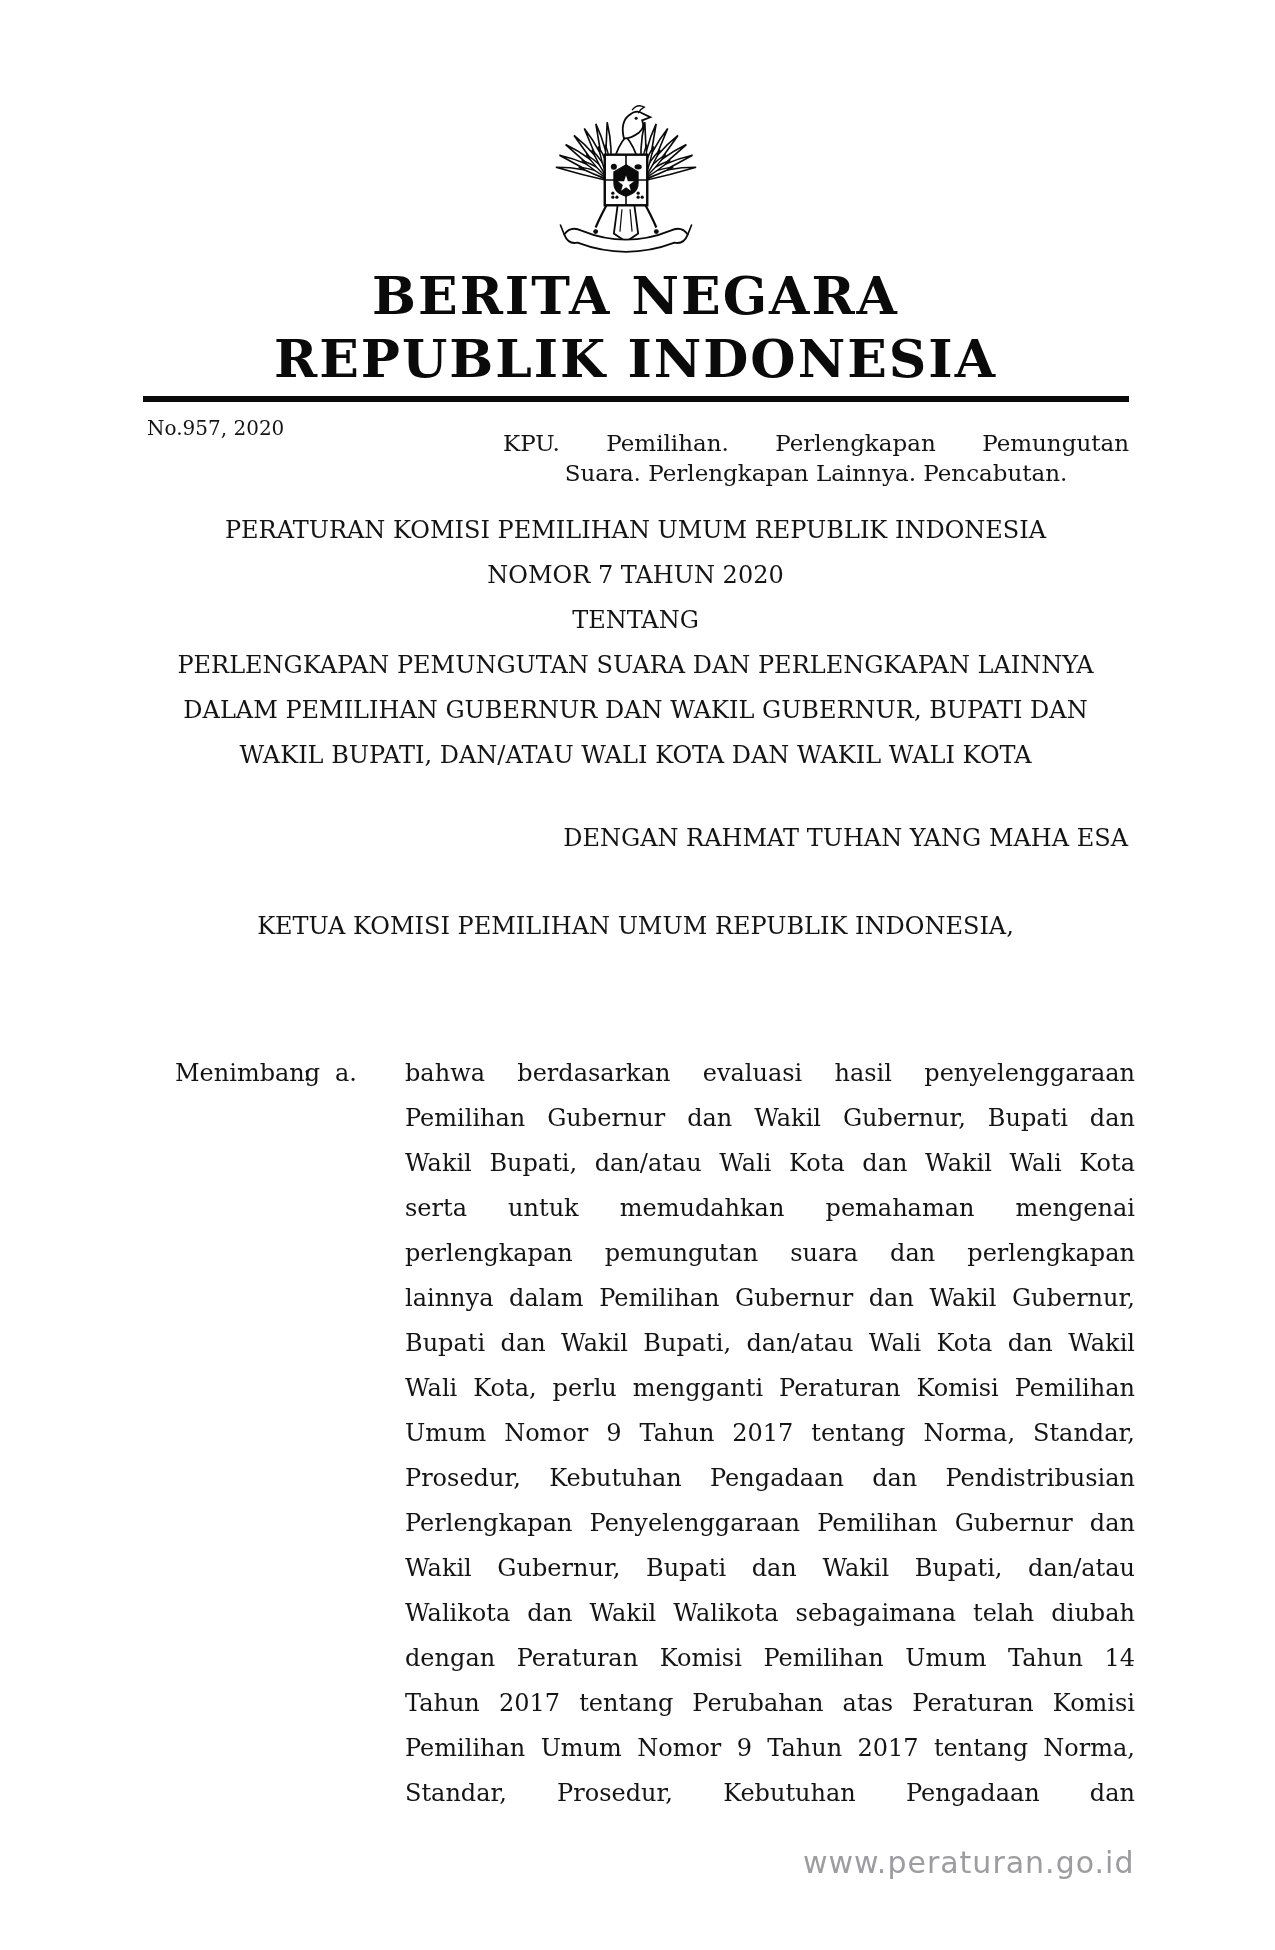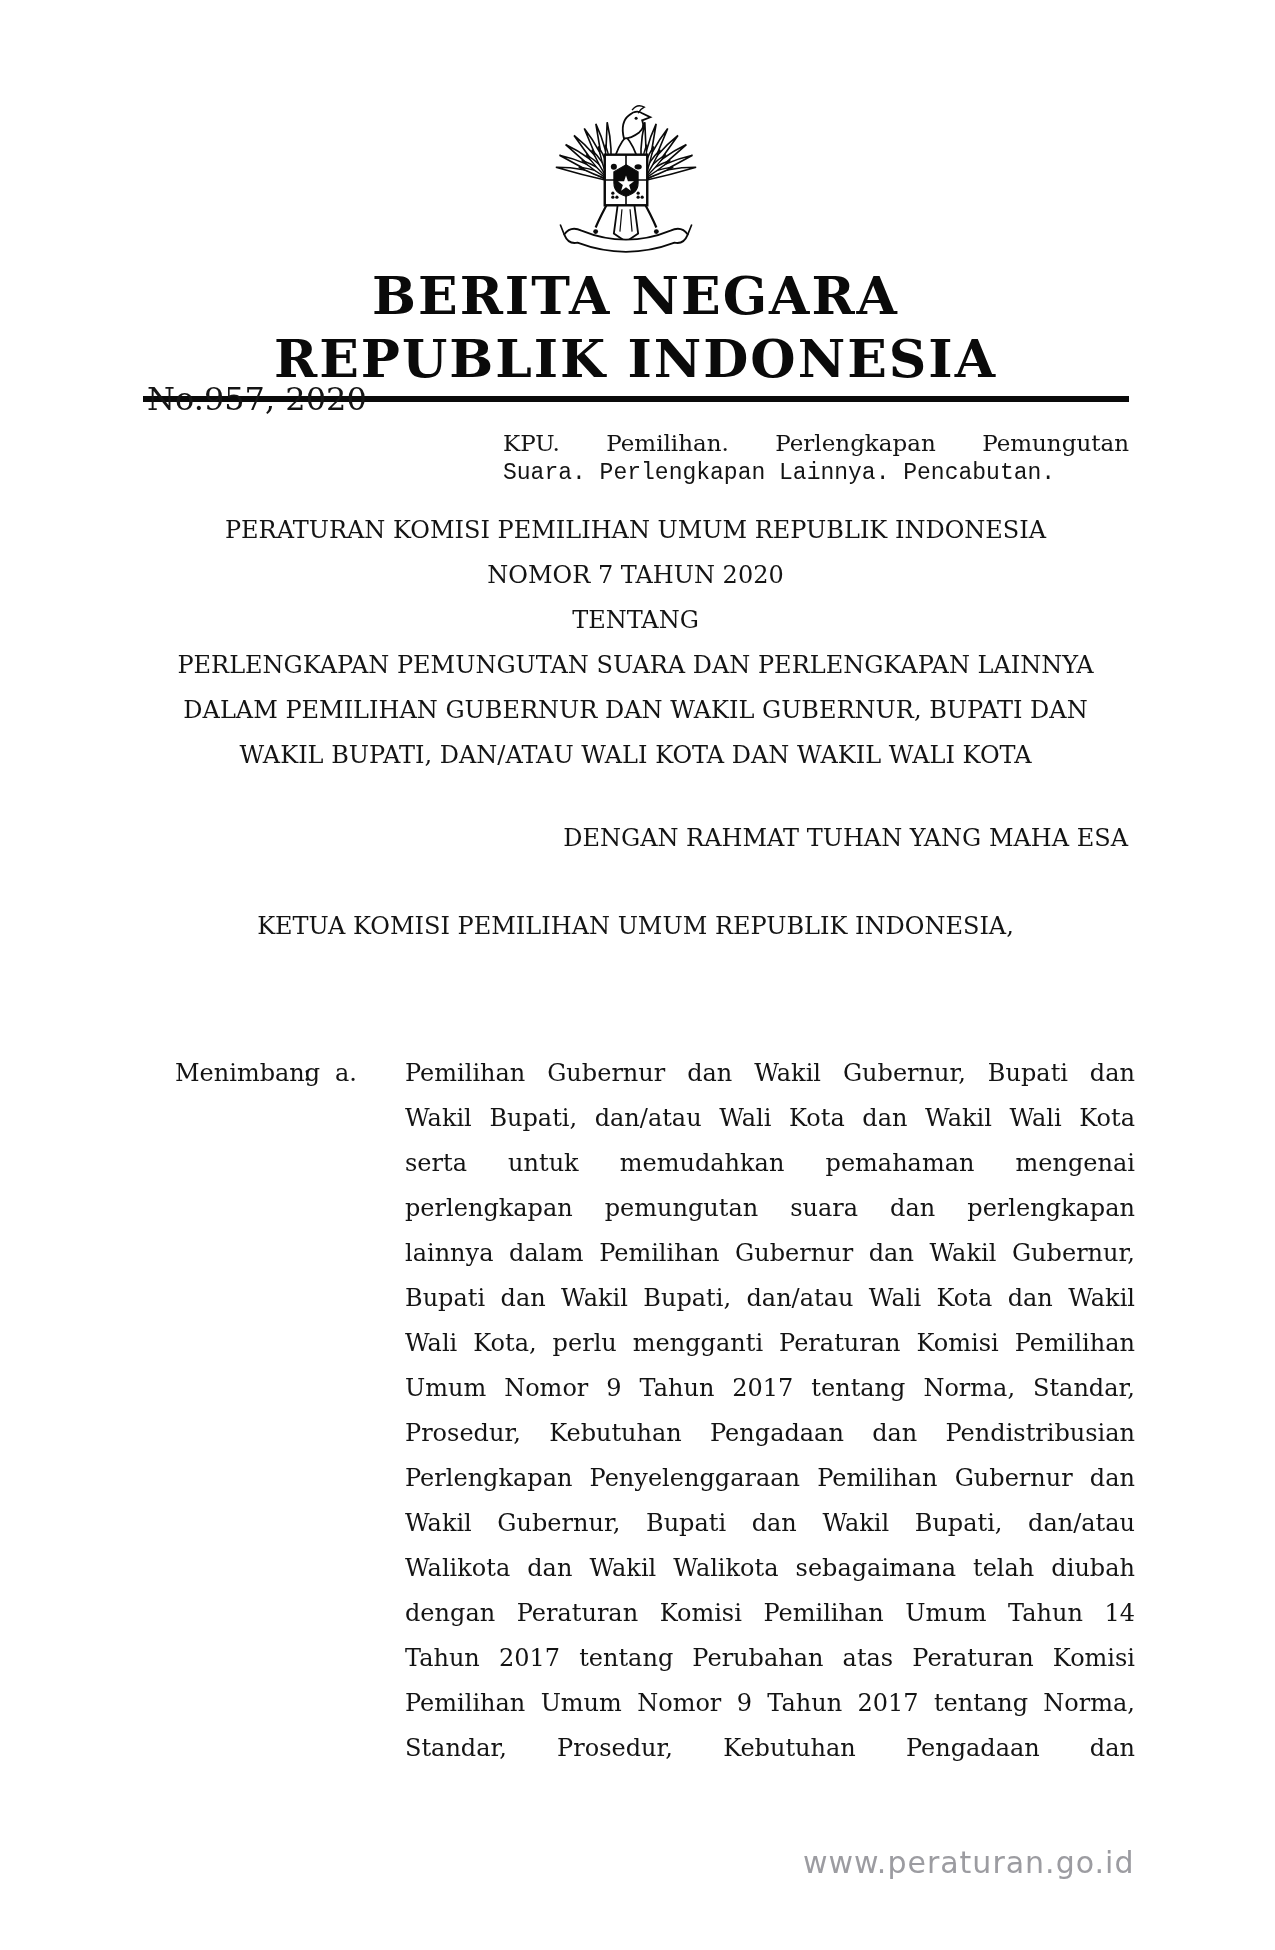--- a/index.html
+++ b/index.html
@@ -21,24 +21,24 @@
   .masthead {
     position:absolute; left:143px; top:264px; width:985px;
     text-align:center; font-weight:bold;
     font-size:52px; line-height:63px; letter-spacing:2px;
     color:#0a0a0a; white-space:nowrap;
   }
 
   .rule { position:absolute; left:143px; top:396px; width:986px; height:6px; background:#0a0a0a; }
 
   
-  .issue-number { position:absolute; left:147px; top:384px; font-size:32px; line-height:30px; white-space:nowrap; }
+  .issue-number { position:absolute; left:147px; top:413px; font-size:20px; line-height:30px; white-space:nowrap; }
   .subject-note { position:absolute; left:503px; top:428px; width:626px; font-size:23px; line-height:30px; }
   .subject-note .just { text-align:justify; text-align-last:justify; }
-  .subject-note .plain { text-align:left;font-family:Liberation Mono, monospace; }
+  .subject-note .plain { text-align:center; }
 
   
   .title-block {
     position:absolute; left:143px; top:508px; width:985px;
     text-align:center; font-size:24px; line-height:45px;
   }
 
   .invocation  { position:absolute; left:143px; top:823px; width:985px; text-align:right; font-size:24px; line-height:30px; }
   .authority   { position:absolute; left:143px; top:911px; width:985px; text-align:center; font-size:24px; line-height:30px; }
 
@@ -160,20 +160,21 @@
   </div>
 
   <div class="invocation">DENGAN RAHMAT TUHAN YANG MAHA ESA</div>
   <div class="authority">KETUA KOMISI PEMILIHAN UMUM REPUBLIK INDONESIA,</div>
 
   <div class="considerations">
     <span class="c-label">Menimbang</span>
     <span class="c-colon">:</span>
     <span class="c-letter">a.</span>
     <div class="c-text">
+      <div class="c-line">bahwa berdasarkan evaluasi hasil penyelenggaraan</div>
       <div class="c-line">Pemilihan Gubernur dan Wakil Gubernur, Bupati dan</div>
       <div class="c-line">Wakil Bupati, dan/atau Wali Kota dan Wakil Wali Kota</div>
       <div class="c-line">serta untuk memudahkan pemahaman mengenai</div>
       <div class="c-line">perlengkapan pemungutan suara dan perlengkapan</div>
       <div class="c-line">lainnya dalam Pemilihan Gubernur dan Wakil Gubernur,</div>
       <div class="c-line">Bupati dan Wakil Bupati, dan/atau Wali Kota dan Wakil</div>
       <div class="c-line">Wali Kota, perlu mengganti Peraturan Komisi Pemilihan</div>
       <div class="c-line">Umum Nomor 9 Tahun 2017 tentang Norma, Standar,</div>
       <div class="c-line">Prosedur, Kebutuhan Pengadaan dan Pendistribusian</div>
       <div class="c-line">Perlengkapan Penyelenggaraan Pemilihan Gubernur dan</div>

